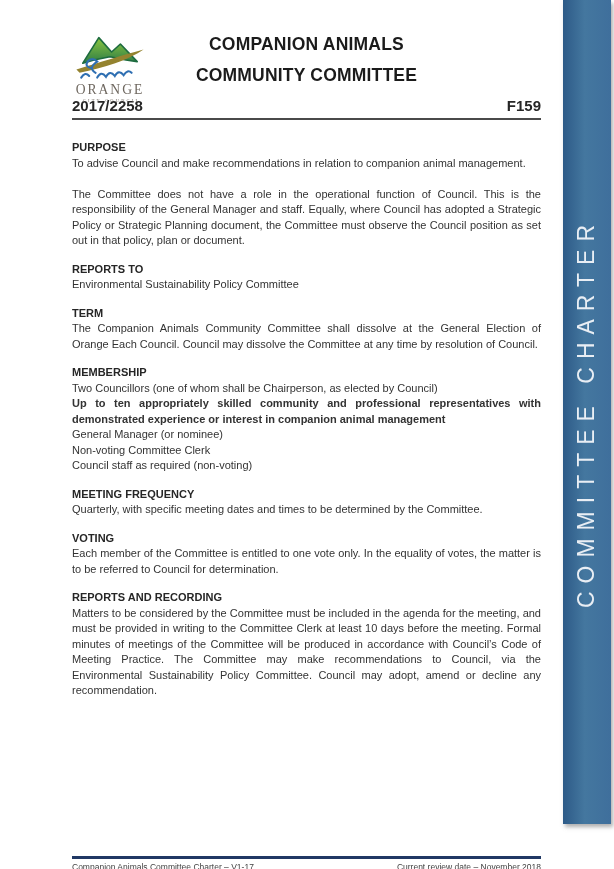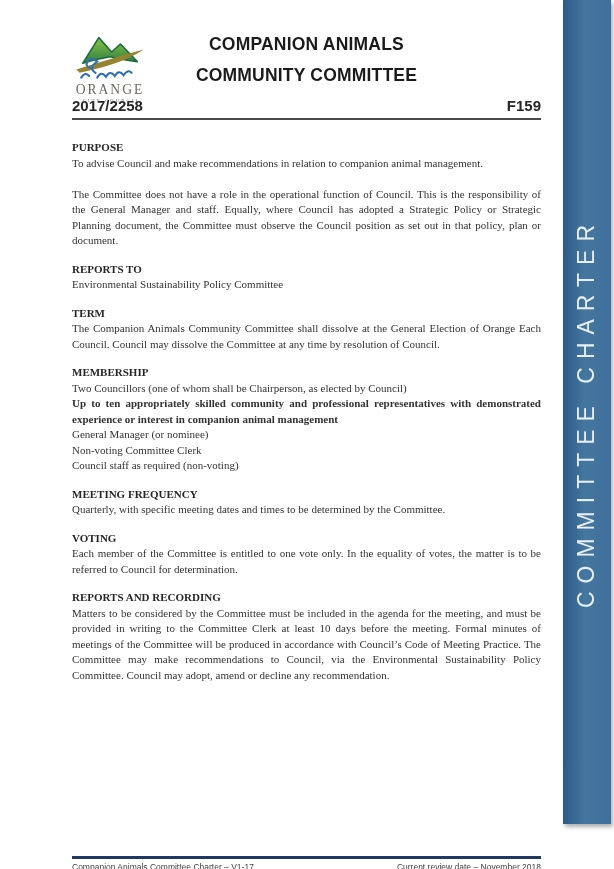--- a/index.html
+++ b/index.html
@@ -70,21 +70,21 @@
     color: #262626;
   }
   .header-rule {
     border: none;
     border-top: 2px solid #4a4a4a;
     margin: 4px 0 0 0;
   }
 
   
   #sections { padding-top: 4px; }
-  .doc-section { margin-top: 13px; font-family: Liberation Serif, serif; }
+  .doc-section { margin-top: 13px; }
   .doc-section:first-child { margin-top: 16px; }
   .sec-heading {
     margin: 0;
     font-size: 11px;
     font-weight: 700;
     color: #262626;
     line-height: 15.5px;
   }
   .sec-text {
     margin: 0;

